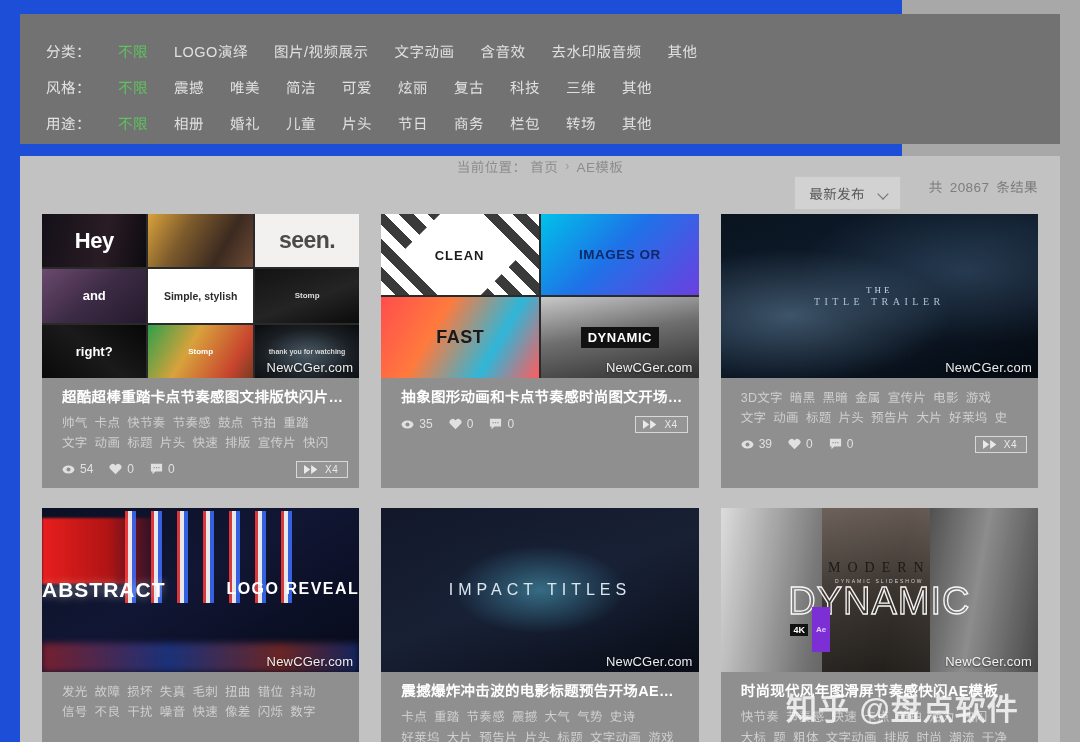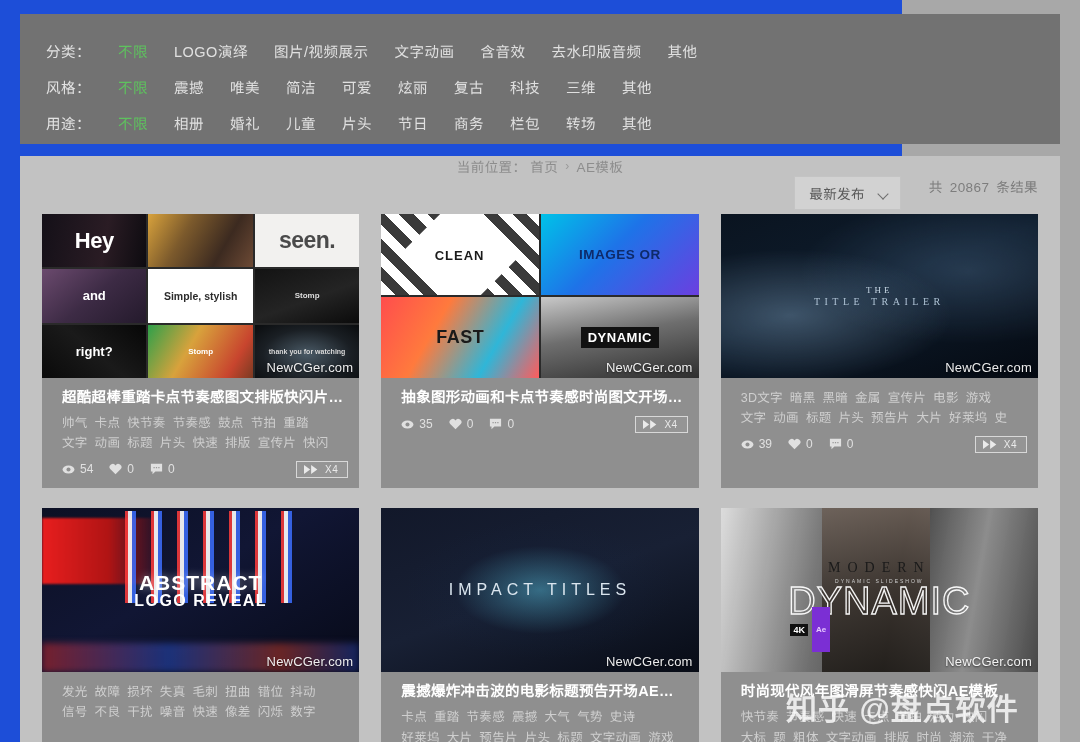--- a/index.html
+++ b/index.html
@@ -292,21 +292,21 @@
   .th-cinematic .t2 {
     color:#dfe9f2; font-size:30px; font-family:"Liberation Serif", serif;
     letter-spacing:1.5px; line-height:1; margin-top:-2px;
     text-shadow:0 0 10px rgba(170,200,225,0.5);
   }
   .th-cinematic .t3 { color:#aec2d4; font-size:10px; letter-spacing:4.5px; font-family:"Liberation Serif", serif; margin-top:1px; }
 
   .th-abstract {
     width:100%; height:100%; position:relative;
     background: linear-gradient(150deg,#0c1024 0%,#111634 45%,#070a18 100%);
-    display:flex; flex-direction:column; align-items:center; justify-content:center;
+    display:flex; flex-direction:row; align-items:center; justify-content:space-between;
   }
   .th-abstract::before {
     content:""; position:absolute; left:0; top:6%; width:38%; height:40%;
     background: linear-gradient(90deg,#e81e1e 0%,#b01414 55%,rgba(0,0,0,0) 100%);
     filter: blur(1px);
   }
   .th-abstract .rays {
     position:absolute; left:26%; top:2%; width:55%; height:56%;
     background: repeating-linear-gradient(90deg,
       rgba(255,60,60,0.85) 0 3px, rgba(255,255,255,0.9) 3px 7px,

